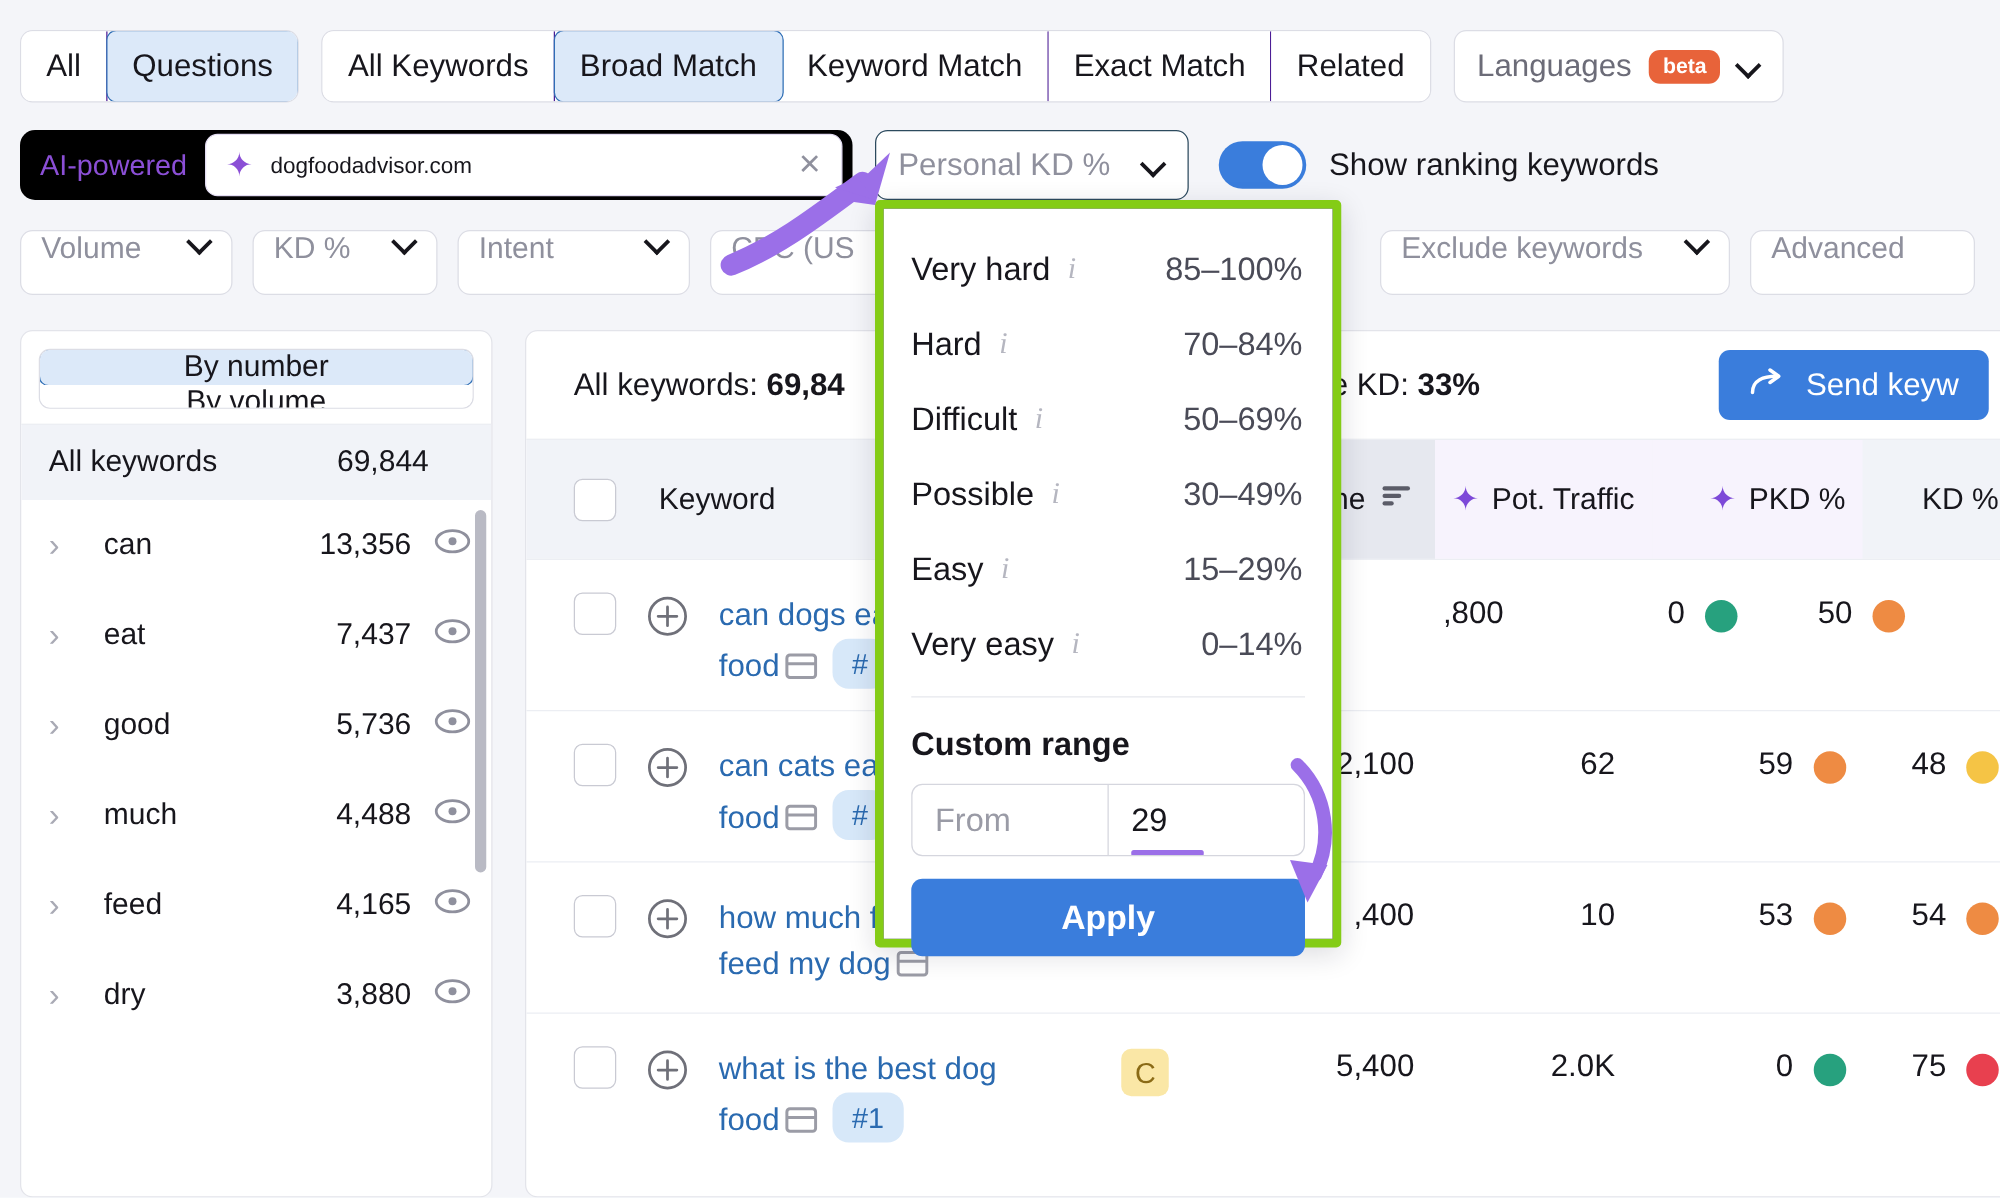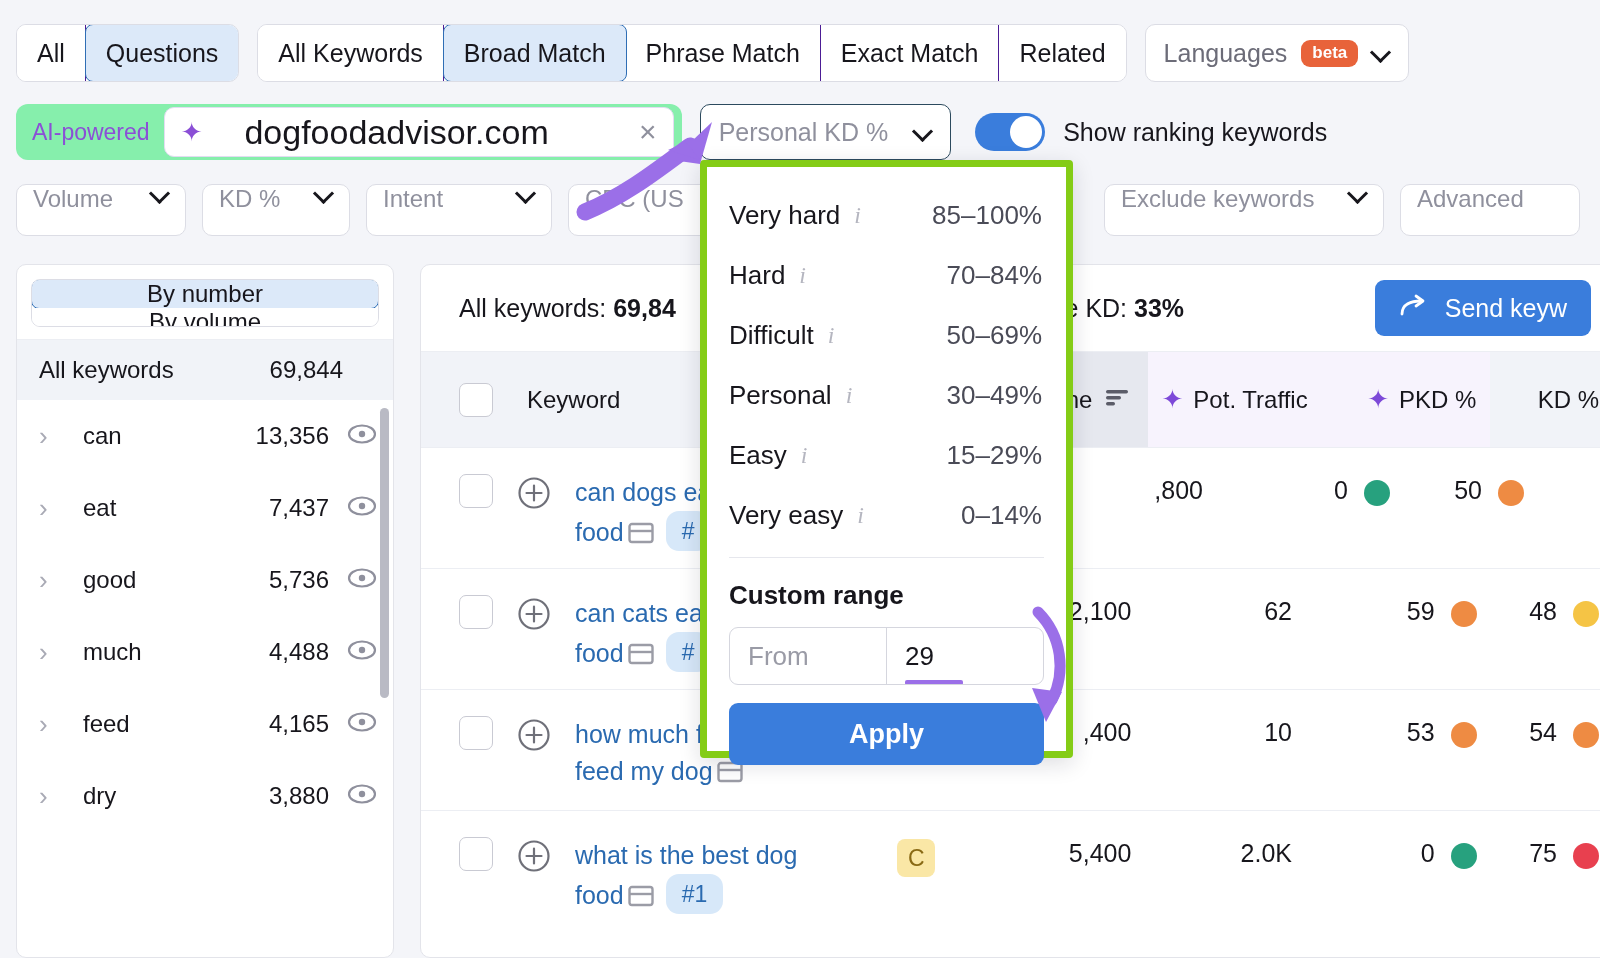--- a/index.html
+++ b/index.html
@@ -45,30 +45,30 @@
     content: ""; position: absolute; left: 1px; top: 1px;
     width: 12px; height: 12px;
     border-right: 3.5px solid #17161c; border-bottom: 3.5px solid #17161c;
     transform: rotate(45deg);
   }
 
   
   .searchrow { position: absolute; left: 16px; top: 104px; display: flex; align-items: center; }
   .aiwrap {
     display: flex; align-items: center;
-    background: #86efac; border-radius: 12px; height: 56px; padding-right: 8px;
+    background: #000000; border-radius: 12px; height: 56px; padding-right: 8px;
   }
   .ai-label { font-size: 23px; color: #8b4fd6; padding: 0 14px 0 16px; font-weight: normal; }
   .searchfield {
     display: flex; align-items: center; gap: 14px;
     background: #fff; border: 1px solid #e3dcf2; border-radius: 10px;
     width: 510px; height: 50px; padding: 0 16px;
   }
   .spark { color: #8b4fd6; font-size: 26px; line-height: 1; }
-  .searchfield .val { font-size: 34px; color: #17161c; flex: 1; margin-left: 28px; }
+  .searchfield .val { font-size: 18px; color: #17161c; flex: 1; }
   .xbtn { color: #8f909d; font-size: 30px; line-height: 1; cursor: pointer; }
 
   .pkdbtn {
     display: flex; align-items: center; gap: 26px;
     background: #fff; border: 1.5px solid #2c4a5e; border-radius: 10px;
     height: 56px; padding: 0 18px; margin-left: 18px; cursor: pointer;
   }
   .pkdbtn .lbl { font-size: 25px; color: #8f909d; }
 
   .toggle {
@@ -222,21 +222,21 @@
 <div id="root">
 
   <div class="topbar">
     <div class="seg">
       <div class="segbtn">All</div>
       <div class="segbtn active">Questions</div>
     </div>
     <div class="seg">
       <div class="segbtn">All Keywords</div>
       <div class="segbtn active">Broad Match</div>
-      <div class="segbtn">Phrase Match</div>
+      <div class="segbtn">Keyword Match</div>
       <div class="segbtn">Exact Match</div>
       <div class="segbtn">Related</div>
     </div>
     <div class="langbox">
       <span class="lbl">Languages</span>
       <span class="badge-beta">beta</span>
       <span class="chev"></span>
     </div>
   </div>
 
@@ -551,21 +551,21 @@
         <span class="nm">Hard</span>
         <span class="inf">i</span>
         <span class="rng">70–84%</span>
       </div>
       <div class="ddrow">
         <span class="nm">Difficult</span>
         <span class="inf">i</span>
         <span class="rng">50–69%</span>
       </div>
       <div class="ddrow">
-        <span class="nm">Personal</span>
+        <span class="nm">Possible</span>
         <span class="inf">i</span>
         <span class="rng">30–49%</span>
       </div>
       <div class="ddrow">
         <span class="nm">Easy</span>
         <span class="inf">i</span>
         <span class="rng">15–29%</span>
       </div>
       <div class="ddrow">
         <span class="nm">Very easy</span>

